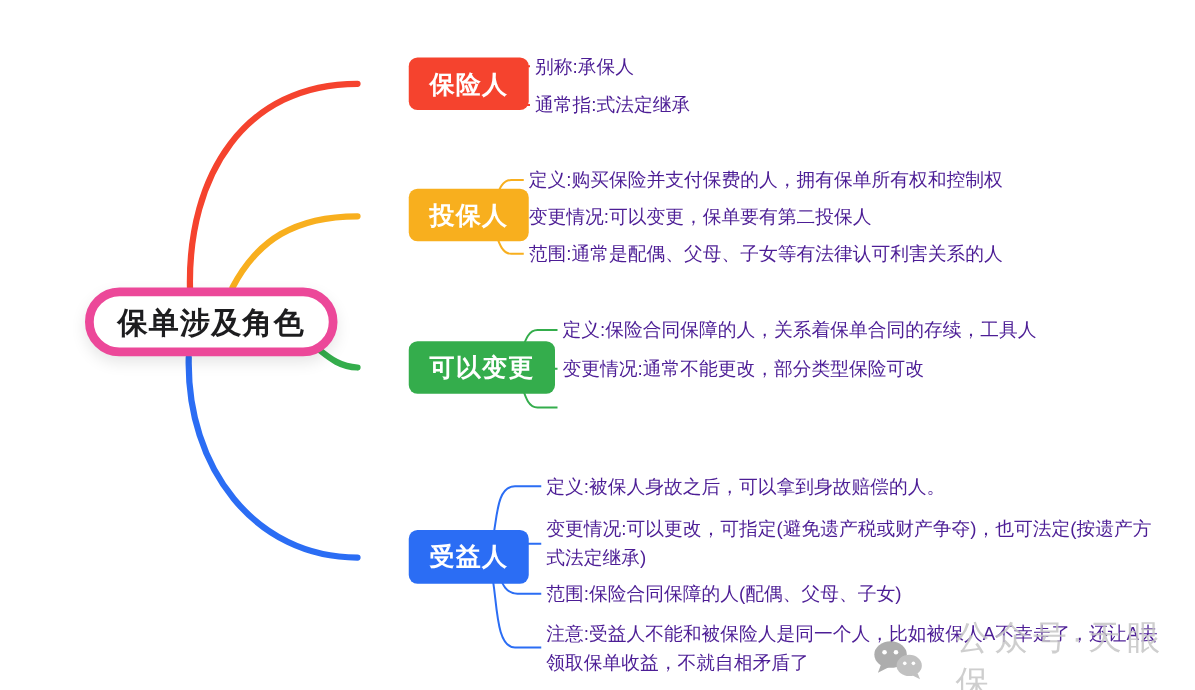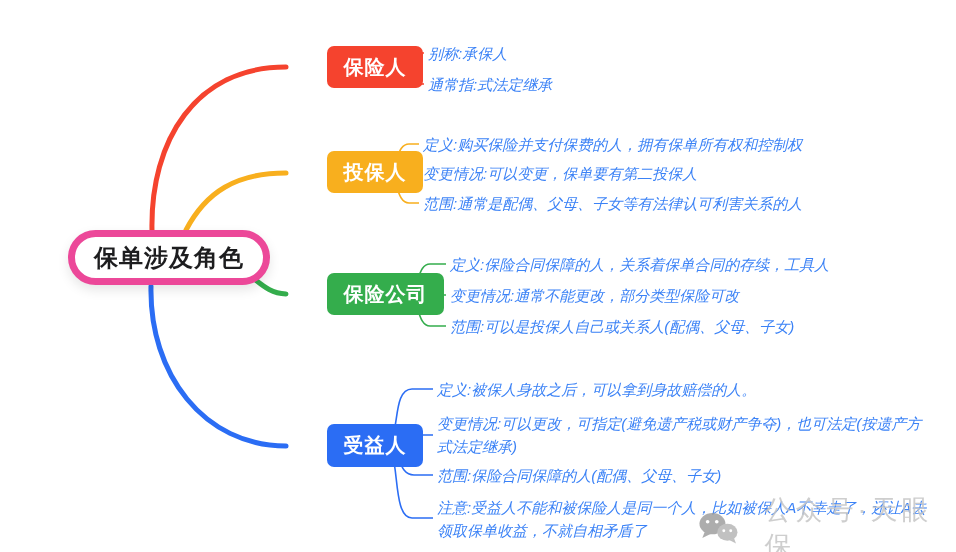--- a/index.html
+++ b/index.html
@@ -10,23 +10,22 @@
   svg.wires{position:absolute;left:0;top:0;width:956px;height:552px;}
   .node{position:absolute;display:flex;align-items:center;justify-content:center;box-sizing:border-box;margin-left:40px;}
   .root-node{
     background:#ffffff;border:7px solid #ec4899;border-radius:28px;
     box-shadow:0 5px 12px rgba(0,0,0,.10);
   }
   .root-node span{font-size:24px;font-weight:bold;color:#1d1d1f;letter-spacing:1px;}
   .branch-node{border-radius:7px;}
   .branch-node span{font-size:20px;font-weight:bold;color:#ffffff;letter-spacing:1px;}
   .leaf{
-    position:absolute;font-size:15px;line-height:23px;color:#3b82f6;
+    position:absolute;font-size:15px;line-height:23px;color:#4c1d95;
     white-space:pre-line;
-    font-style:italic;
   }
   .watermark{position:absolute;display:flex;align-items:center;gap:26px;opacity:.85;}
   .watermark .wm-text{font-size:27px;color:#c6c6c6;letter-spacing:4px;}
 </style>
 </head>
 <body>
 
 <div class="canvas">
 
   <svg class="wires" viewBox="0 0 956 552">
@@ -64,25 +63,24 @@
   <div class="leaf" style="left:428px;top:73px;">通常指:式法定继承</div>
 
   <div class="node branch-node" style="left: 287px; top: 151px; width: 96px; height: 42px; background: rgb(248, 175, 30);">
     <span>投保人</span>
   </div>
   <div class="leaf" style="left:423px;top:133px;">定义:购买保险并支付保费的人，拥有保单所有权和控制权</div>
   <div class="leaf" style="left:423px;top:162px;">变更情况:可以变更，保单要有第二投保人</div>
   <div class="leaf" style="left:423px;top:192px;">范围:通常是配偶、父母、子女等有法律认可利害关系的人</div>
 
   <div class="node branch-node" style="left: 287px; top: 273px; width: 117px; height: 42px; background: rgb(52, 173, 76);">
-    <span>保险公司</span>
+    <span>可以变更</span>
   </div>
   <div class="leaf" style="left:450px;top:253px;">定义:保险合同保障的人，关系着保单合同的存续，工具人</div>
   <div class="leaf" style="left:450px;top:284px;">变更情况:通常不能更改，部分类型保险可改</div>
-  <div class="leaf" style="left:450px;top:315px;">范围:可以是投保人自己或关系人(配偶、父母、子女)</div>
 
   <div class="node branch-node" style="left: 287px; top: 424px; width: 96px; height: 43px; background: rgb(43, 109, 244);">
     <span>受益人</span>
   </div>
   <div class="leaf" style="left:437px;top:378px;width:505px;">定义:被保人身故之后，可以拿到身故赔偿的人。</div>
   <div class="leaf" style="left:437px;top:412px;width:505px;">变更情况:可以更改，可指定(避免遗产税或财产争夺)，也可法定(按遗产方
 式法定继承)</div>
   <div class="leaf" style="left:437px;top:464px;width:505px;">范围:保险合同保障的人(配偶、父母、子女)</div>
   <div class="leaf" style="left:437px;top:496px;width:505px;">注意:受益人不能和被保险人是同一个人，比如被保人A不幸走了，还让A去
 领取保单收益，不就自相矛盾了</div>

